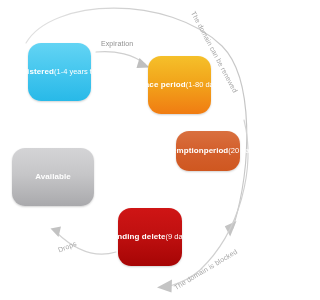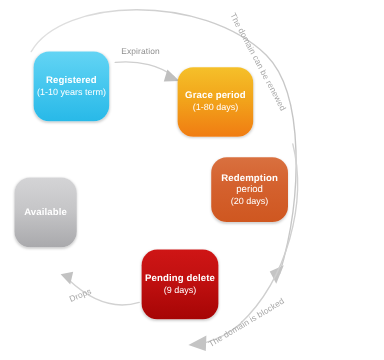--- a/index.html
+++ b/index.html
@@ -25,21 +25,21 @@
     top: 0;
     width: 268px;
     height: 300px;
     pointer-events: none;
   }
   .node {
     position: absolute;
     box-sizing: border-box;
     border-radius: 13px;
     display: flex;
-    flex-direction: column;
+    flex-direction: row;
     align-items: center;
     justify-content: center;
     text-align: center;
     color: #ffffff;
     line-height: 1.18;
     padding: 2px 3px;
     box-shadow: 0 1px 2px rgba(0,0,0,0.18);
   }
   .node .node-title {
     font-size: 8px;
@@ -48,43 +48,43 @@
     white-space: nowrap;
   }
   .node .node-sub {
     font-size: 7.5px;
     font-weight: normal;
     white-space: nowrap;
     margin-top: 1px;
   }
   .node .node-title-2 {
     font-size: 8px;
-    font-weight: normal;
+    font-weight: bold;
     white-space: nowrap;
   }
 
   
   #node-registered {
     left: 28px; top: 43px; width: 63px; height: 58px;
     background: linear-gradient(to bottom, #63d4f4 0%, #48c8ef 45%, #28b9e8 100%);
   }
   #node-grace {
     left: 148px; top: 56px; width: 63px; height: 58px;
     background: linear-gradient(to bottom, #f5c02a 0%, #f2a51b 45%, #f07c12 100%);
   }
   #node-redemption {
-    left: 176px; top: 131px; width: 64px; height: 54px;
+    left: 176px; top: 131px; width: 64px; height: 40px;
     background: linear-gradient(to bottom, #d9703f 0%, #d4612e 45%, #cf5720 100%);
   }
   #node-pending {
     left: 118px; top: 208px; width: 64px; height: 58px;
     background: linear-gradient(to bottom, #cf1515 0%, #c01010 45%, #a60505 100%);
   }
   #node-available {
-    left: 12px; top: 148px; width: 52px; height: 58px;
+    left: 12px; top: 148px; width: 82px; height: 58px;
     background: linear-gradient(to bottom, #d4d4d6 0%, #c6c6c8 45%, #a9a9ac 100%);
   }
 
   
   .edge-label {
     position: absolute;
     color: #9a9a9a;
     font-size: 7px;
     white-space: nowrap;
     letter-spacing: 0.1px;
@@ -150,21 +150,21 @@
     </g>
 
     <g>
       <path d="M 116,252 C 96,258 76,251 57,233" fill="none" stroke="#d2d2d2" stroke-width="1.15" stroke-linecap="round"></path>
       <path d="M 61,226.5 L 50.5,228.5 L 58.5,237 Z" fill="#c2c2c2"></path>
     </g>
   </svg>
 
   <div class="node" id="node-registered">
     <span class="node-title">Registered</span>
-    <span class="node-sub">(1-10 years term)</span>
+    <span class="node-sub">(1-4 years term)</span>
   </div>
 
   <div class="node" id="node-grace">
     <span class="node-title">Grace period</span>
     <span class="node-sub">(1-80 days)</span>
   </div>
 
   <div class="node" id="node-redemption">
     <span class="node-title">Redemption</span>
     <span class="node-title-2">period</span>

